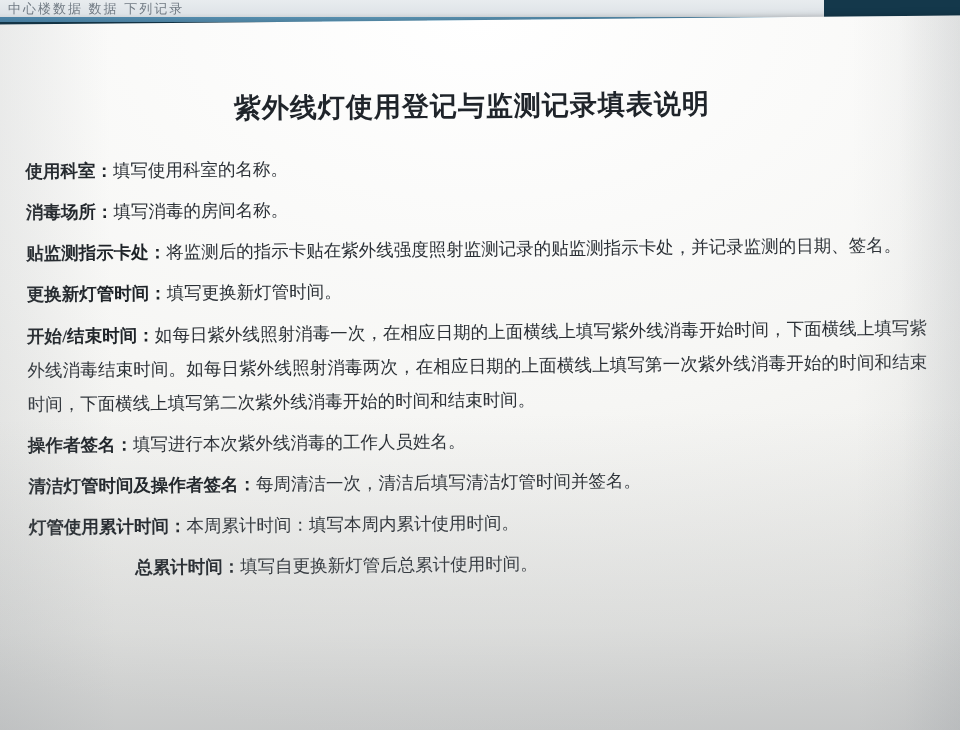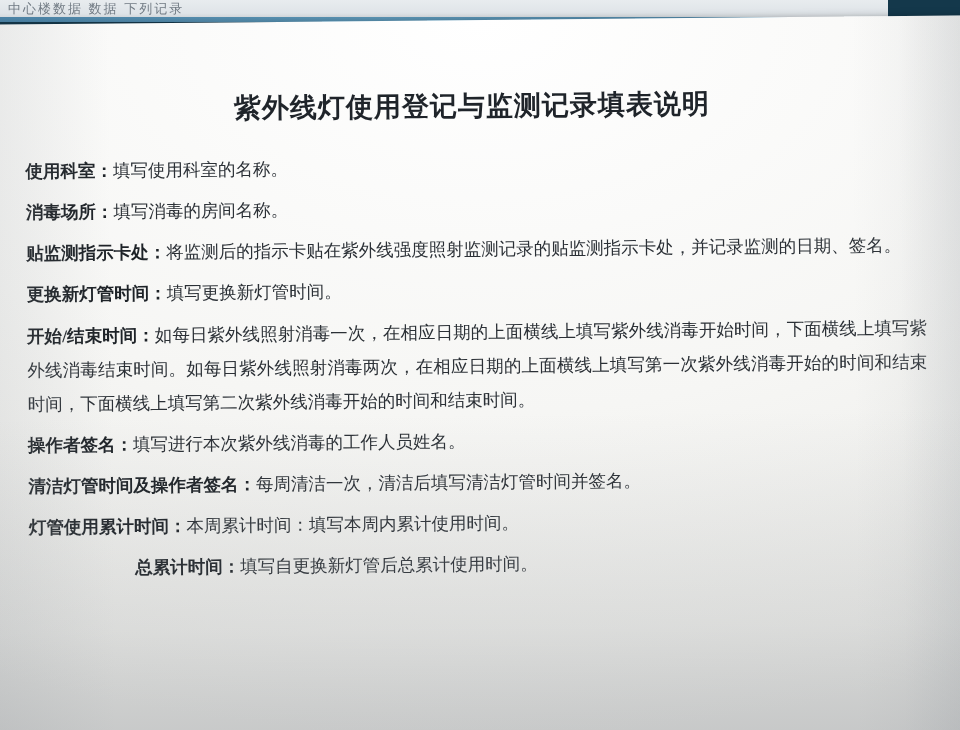--- a/index.html
+++ b/index.html
@@ -18,21 +18,21 @@
     width: 960px;
     height: 730px;
     background: #14384b;
   }
 
   
   #top-strip {
     position: absolute;
     left: 0;
     top: 0;
-    width: 888px;
+    width: 824px;
     height: 22px;
     background: linear-gradient(180deg, #e8ecef 0%, #dfe4e8 60%, #c9ced2 100%);
     overflow: hidden;
   }
   #top-strip .ghost-text {
     position: absolute;
     left: 8px;
     top: 0px;
     font-size: 13px;
     color: #4a5560;

